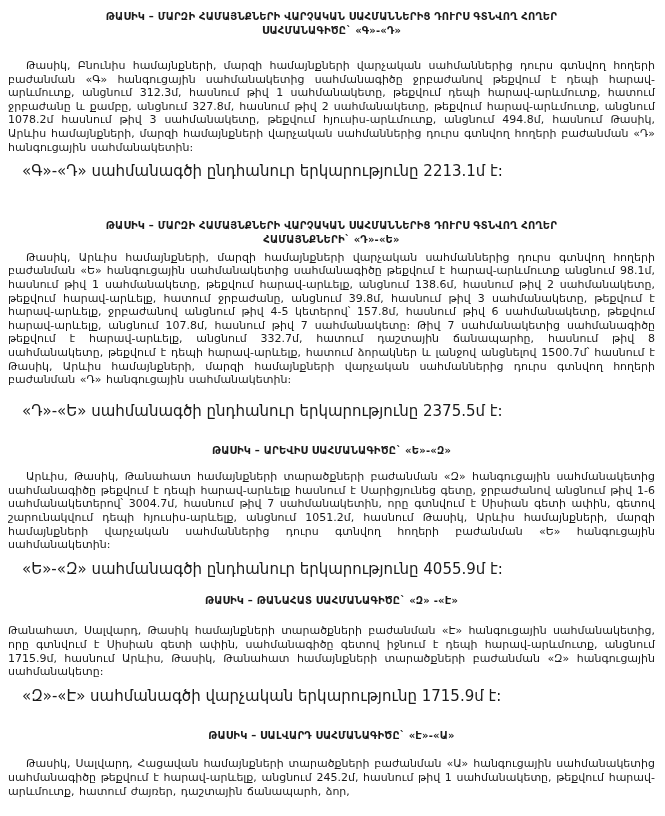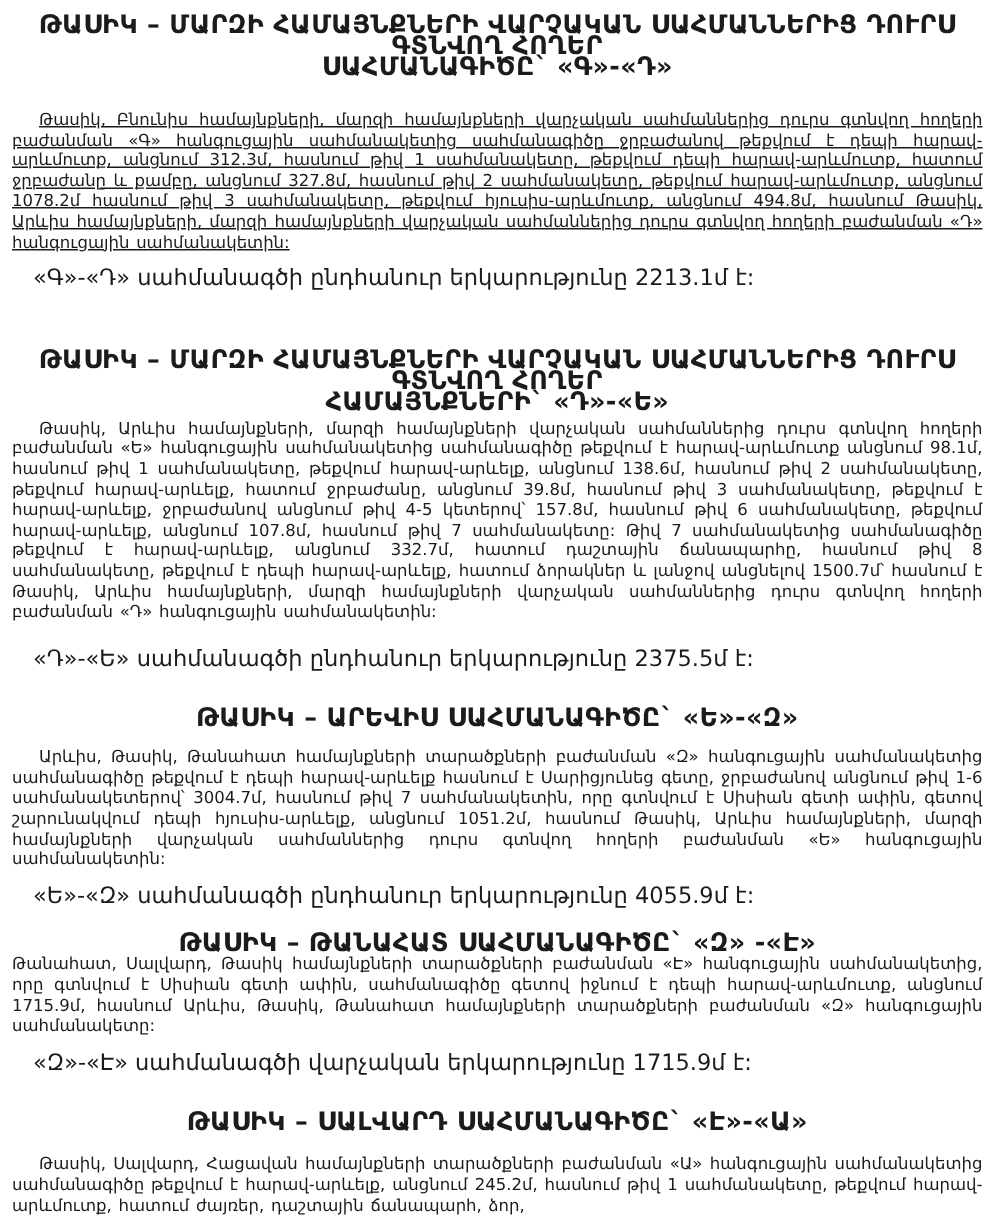--- a/index.html
+++ b/index.html
@@ -4,44 +4,44 @@
 <style>
   html, body { margin:0; padding:0; }
   body {
     width:665px; height:816px; overflow:hidden;
     background:#ffffff; color:#1b1b1b;
     font-family:"DejaVu Sans", sans-serif;
   }
   .page { padding:8px 10px 0 8px; width:647px; }
   .heading {
     text-align:center; font-weight:bold;
-    font-size:17px; line-height:14px;
+    font-size:10px; line-height:14px;
     letter-spacing:0.2px;
   }
   .heading .hline { white-space:normal; }
   .para {
     text-align:justify; font-size:11px; line-height:13.6px;
     text-indent:18px; word-spacing:1px;
   }
   .para.no-indent { text-indent:0; }
   .length-line {
     font-size:15px; line-height:13.6px; text-indent:14px;
   }
   
   .s1 .heading { margin-top:2px; }
-  .s1 .para { margin-top:21px;text-decoration:underline; }
+  .s1 .para { margin-top:21px; }
   .s1 .length-line { margin-top:2px; }
   .s2 .heading { margin-top:40px; }
   .s2 .para { margin-top:4px; }
   .s2 .length-line { margin-top:18px; }
   .s3 .heading { margin-top:26px; }
   .s3 .para { margin-top:12px; }
   .s3 .length-line { margin-top:2px; }
   .s4 .heading { margin-top:18px; }
-  .s4 .para { margin-top:0px; }
+  .s4 .para { margin-top:16px; }
   .s4 .length-line { margin-top:2px; }
   .s5 .heading { margin-top:26px; }
   .s5 .para { margin-top:14px; }
 </style>
 </head>
 <body>
 
 <div class="page">
 
   <section class="s1">

